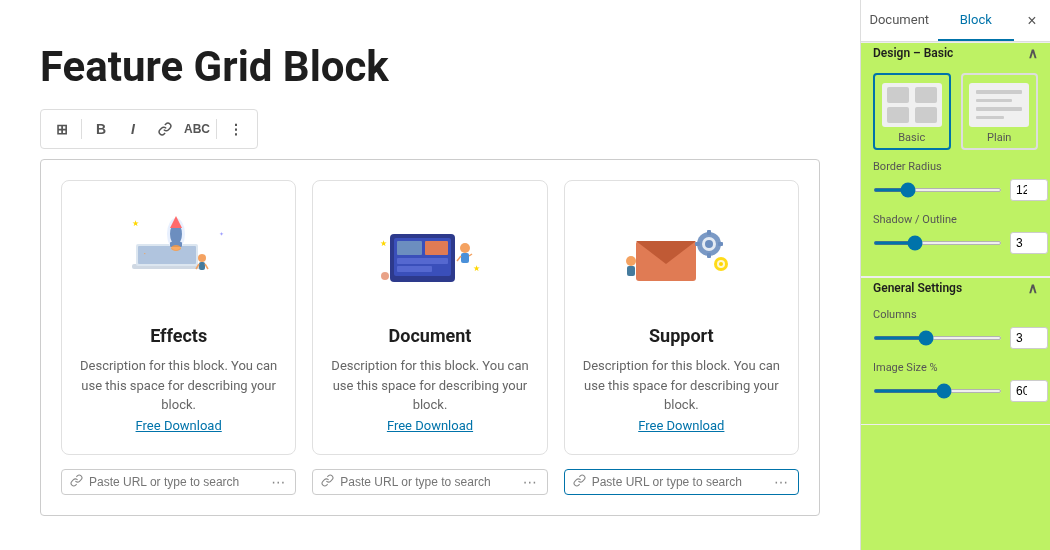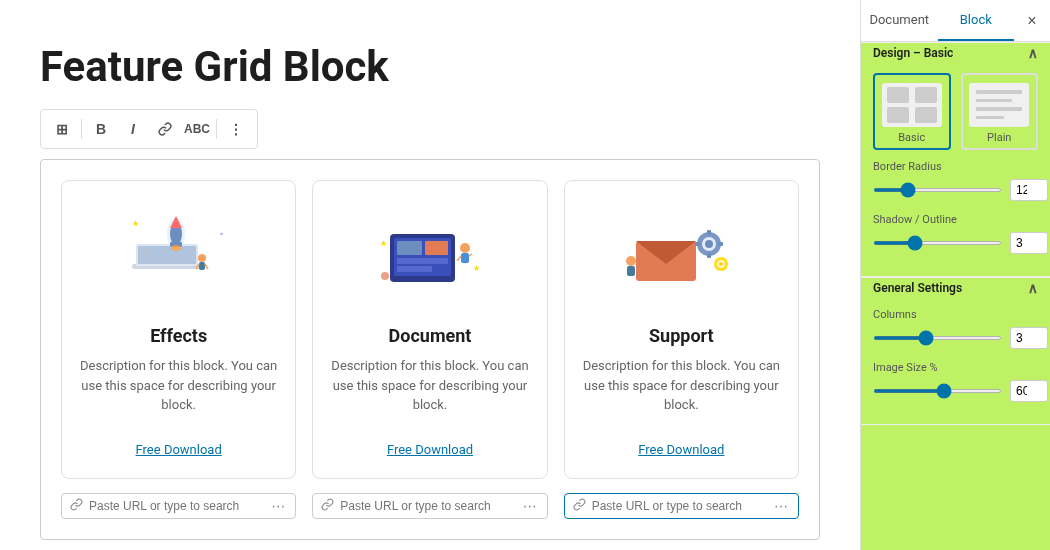--- a/index.html
+++ b/index.html
@@ -99,21 +99,21 @@
       font-size: 18px;
       font-weight: 700;
       color: #1e1e1e;
       margin-bottom: 10px;
     }
 
     .feature-card-desc {
       font-size: 13px;
       color: #666;
       line-height: 1.5;
-      margin-bottom: 24px;
+      margin-bottom: 0;
     }
 
     .feature-card-link {
       color: #0073aa;
       font-size: 13px;
       text-decoration: underline;
       cursor: pointer;
     }
 
     

